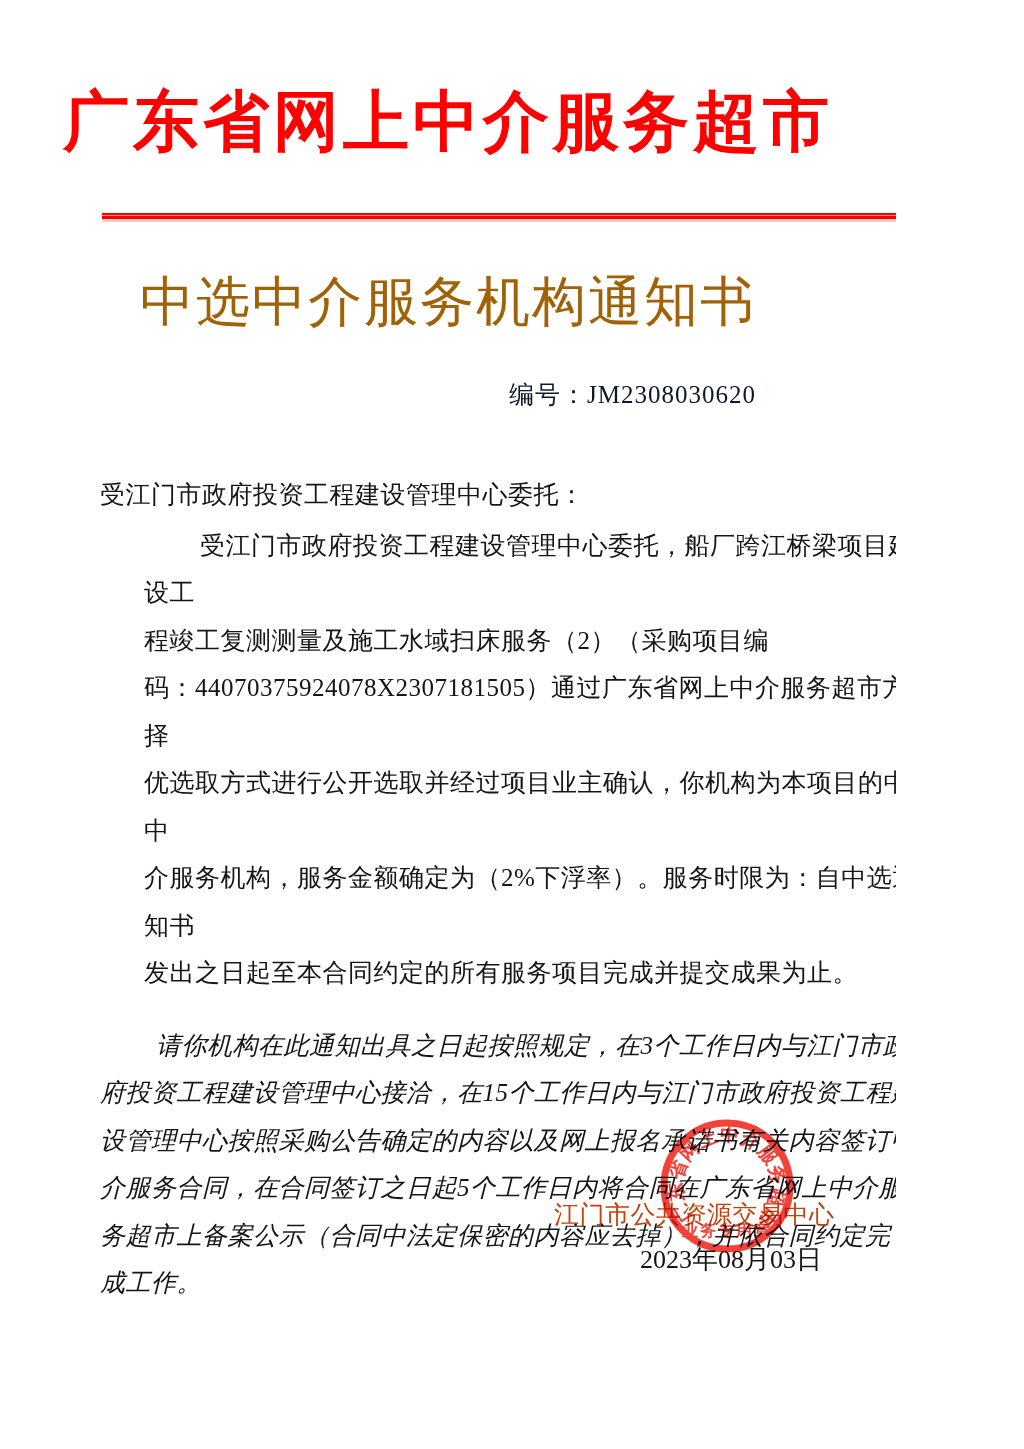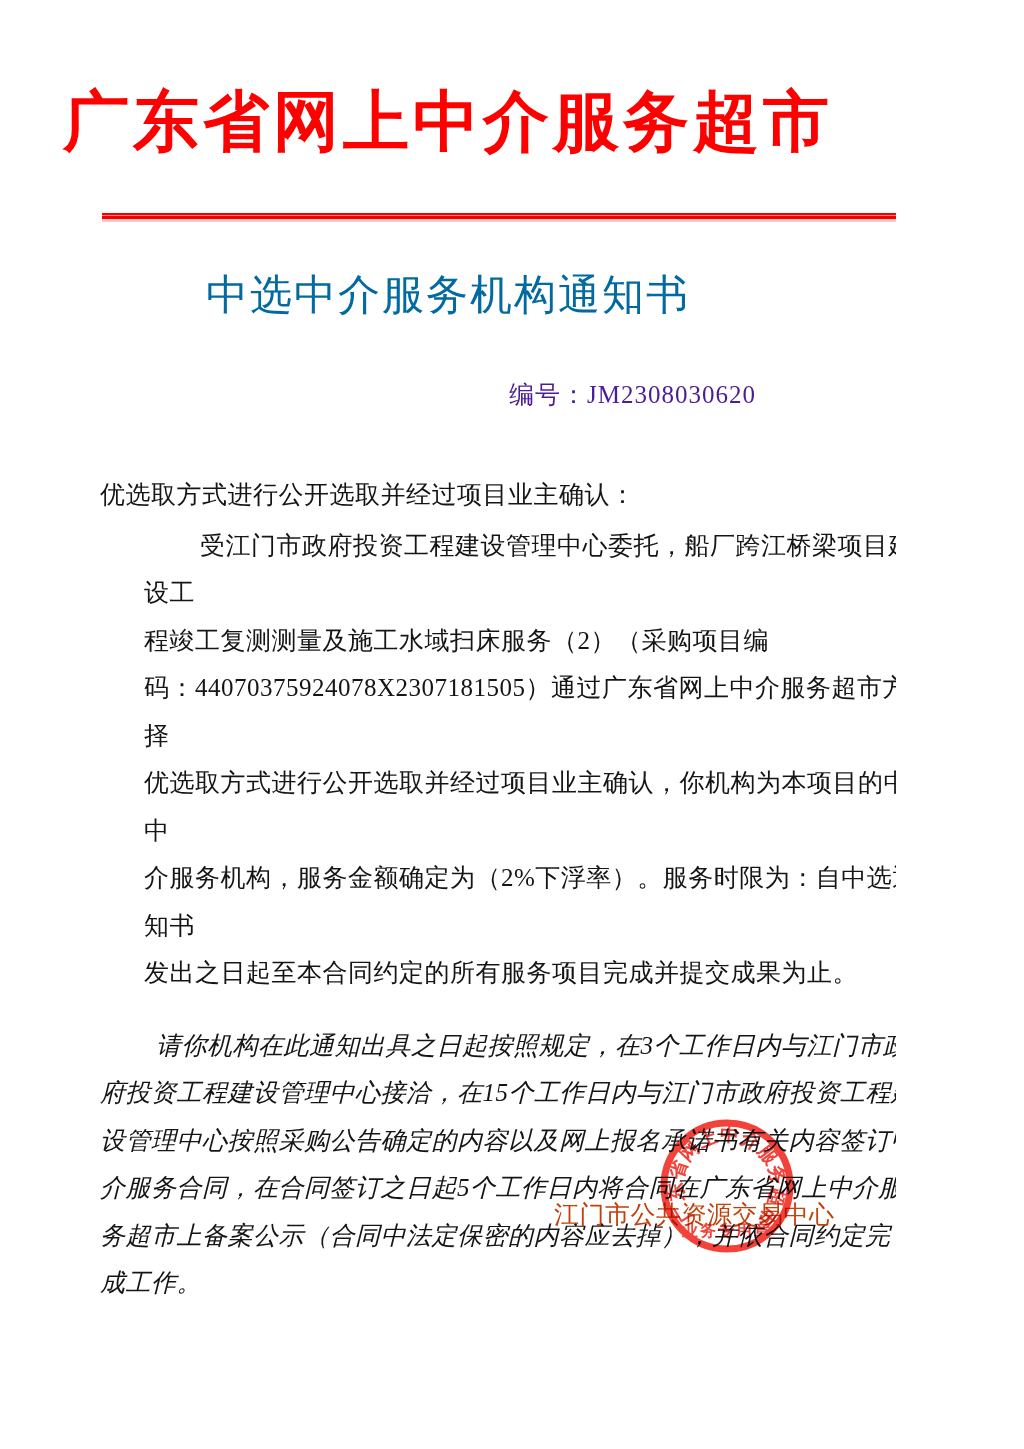--- a/index.html
+++ b/index.html
@@ -36,32 +36,32 @@
       #ff9090 2px, #ff9090 3px,
       #f70000 3px, #f70000 6.5px,
       #ffc9c9 6.5px, #ffc9c9 9px
     );
   }
   .doc-title {
     position: absolute;
     left: 0; right: 0;
     top: 270px;
     text-align: center;
-    font-size: 42px;
-    color: #0369a1;
+    font-size: 54px;
+    color: #a16207;
     letter-spacing: 2px;
     line-height: 1.2;
     white-space: nowrap;
   }
   .doc-number {
     position: absolute;
     right: 140px;
     top: 378px;
     font-size: 25px;
-    color: #4c1d95;
+    color: #0f172a;
     letter-spacing: 1px;
   }
   .body-text {
     position: absolute;
     left: 100px;
     top: 471px;
     width: 836px;
     font-size: 25px;
     line-height: 47.5px;
     color: #151515;
@@ -112,37 +112,38 @@
 
   <div class="site-header">广东省网上中介服务超市</div>
 
   <div class="header-rule"></div>
 
   <div class="doc-title">中选中介服务机构通知书</div>
 
   <div class="doc-number">编号：JM2308030620</div>
 
   <div class="body-text">
-    <div class="para salutation">优选取方式进行公开选取并经过项目业主确认：</div>
+    <div class="para salutation">受江门市政府投资工程建设管理中心委托：</div>
     <div class="para indent para-1">受江门市政府投资工程建设管理中心委托，船厂跨江桥梁项目建设工
 程竣工复测测量及施工水域扫床服务（2）（采购项目编
 码：44070375924078X2307181505）通过广东省网上中介服务超市方案择
 优选取方式进行公开选取并经过项目业主确认，你机构为本项目的中选中
 介服务机构，服务金额确定为（2%下浮率）。服务时限为：自中选通知书
 发出之日起至本合同约定的所有服务项目完成并提交成果为止。</div>
     <div class="para indent para-2">请你机构在此通知出具之日起按照规定，在3个工作日内与江门市政
 府投资工程建设管理中心接洽，在15个工作日内与江门市政府投资工程建
 设管理中心按照采购公告确定的内容以及网上报名承诺书有关内容签订中
 介服务合同，在合同签订之日起5个工作日内将合同在广东省网上中介服
 务超市上备案公示（合同中法定保密的内容应去掉），并依合同约定完
 成工作。</div>
   </div>
 
   <div class="signature-org">江门市公共资源交易中心</div>
 
+  <div class="signature-date">2023年08月03日</div>
 
   <svg class="seal" viewBox="0 0 150 150">
     <defs>
       <path id="sealArc" d="M 43.2 106.8 A 45 45 0 1 1 106.8 106.8" fill="none"></path>
     </defs>
     <circle cx="75" cy="75" r="63" fill="none" stroke="#f1251c" stroke-width="7"></circle>
     <text font-size="19" fill="#f1251c" letter-spacing="0.5">
       <textPath href="#sealArc" startOffset="1">广东省网上中介服务超市</textPath>
     </text>
     <text x="75" y="125" text-anchor="middle" font-size="16" letter-spacing="2" fill="#f1251c">业务专用章</text>

